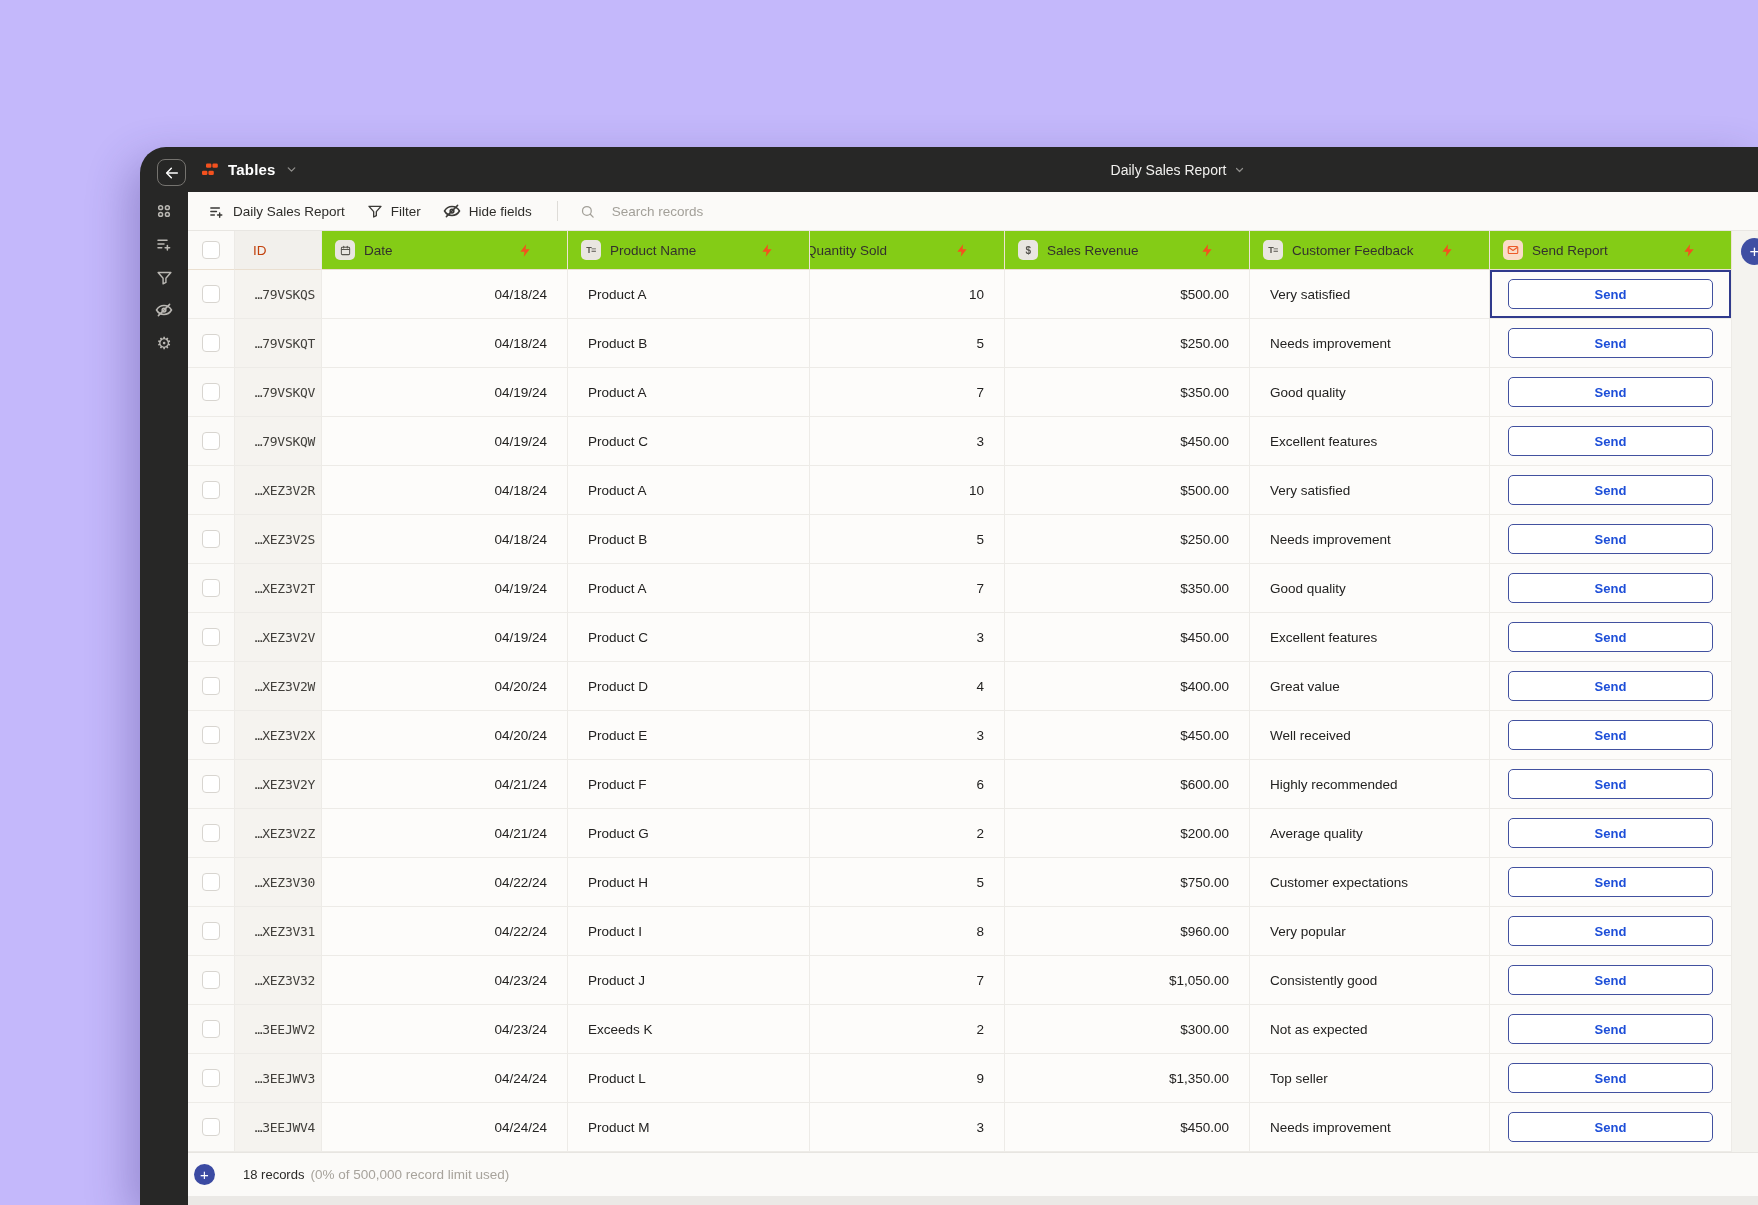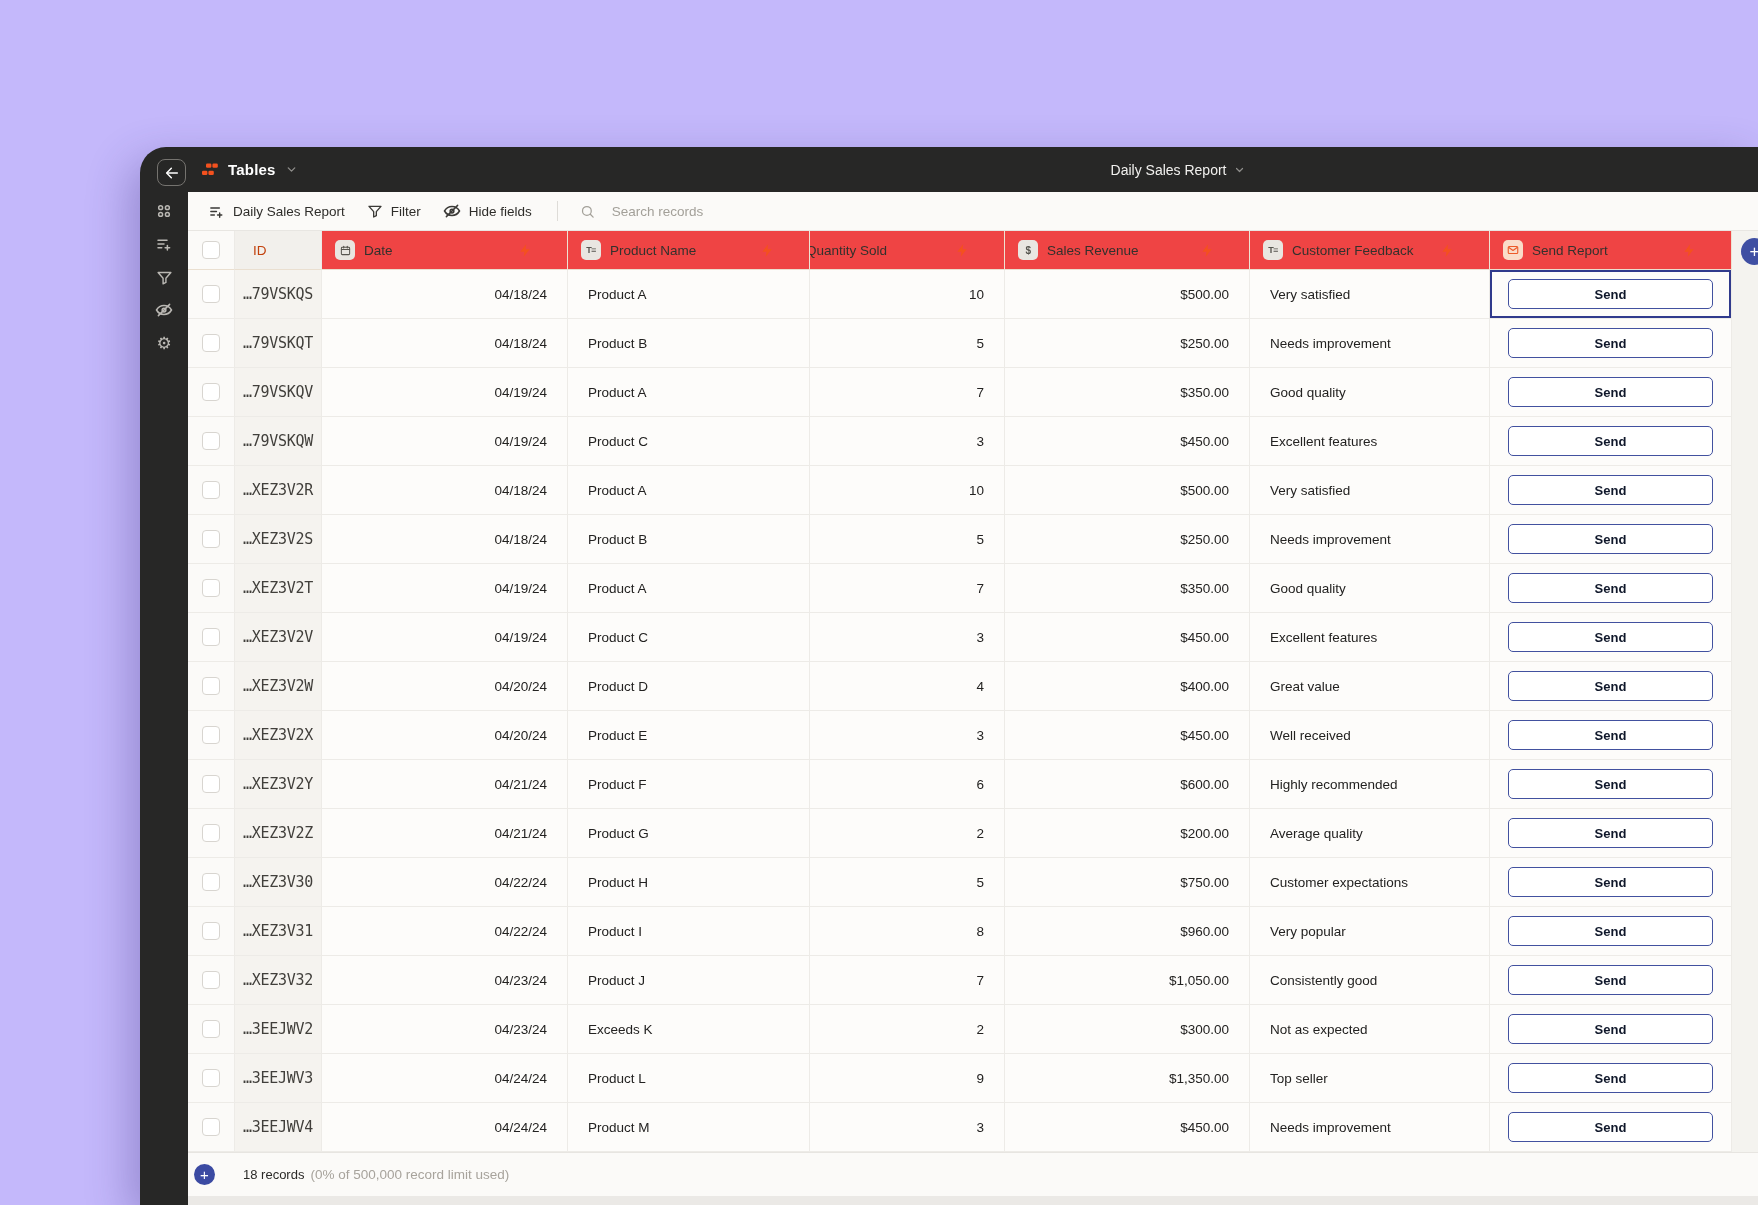--- a/index.html
+++ b/index.html
@@ -52,21 +52,21 @@
   .search-box { display:flex; align-items:flex-end; gap:17px; padding:0 8px; color:#a3a099; }
   .search-input { border:none; outline:none; background:transparent; font-size:13.5px; width:170px; color:#2e2d2a; font-family:inherit; }
   .search-input::placeholder { color:#a3a099; }
   
   .grid-header, .row {
     display:grid;
     grid-template-columns:47px 87px 246px 242px 195px 245px 240px 242px 1fr;
   }
   .grid-header { height:39px; flex:0 0 auto; }
   .hcell {
-    background:#ef4444; border-right:1px solid #eee2d2; border-bottom:1px solid #eadfd0;
+    background:#84cc16; border-right:1px solid #eee2d2; border-bottom:1px solid #eadfd0;
     display:flex; align-items:center; padding-left:13px; gap:9px;
     font-size:13.5px; color:#33312d; font-weight:500; overflow:hidden; white-space:nowrap;
   }
   .hcell.cb { background:#fbfaf8; border-right-color:#eceae6; justify-content:center; padding-left:0; }
   .hcell.idh { background:#f2f0ec; border-right-color:#eceae6; color:#c2410c; font-weight:400; padding-left:18px; }
   .hcell.qtyh { padding-left:0; }
   .hcell.qtyh .hdr-label { margin-left:-4px; }
   .hcell.fill { background:#f4f3ef; border:none; }
   .bolt { margin-left:auto; margin-right:34px; flex:0 0 auto; display:flex; }
   .chip {
@@ -78,33 +78,33 @@
   
   .rows { flex:1 1 auto; }
   .row { height:49px; }
   .cell {
     background:#fdfcfa; border-right:1px solid #edebe7; border-bottom:1px solid #edebe7;
     display:flex; align-items:center; font-size:13.5px; color:#232221; padding:0 20px;
     overflow:hidden; white-space:nowrap;
   }
   .cell.cb { background:#fbfaf8; justify-content:center; padding:0; }
   .cell.idc {
-    background:#f5f3ef; justify-content:center; padding:0 6px;
-    font-family:"DejaVu Sans Mono", monospace; font-size:15px; color:#413f3b; letter-spacing:-.3px;
+    background:#f5f3ef; justify-content:flex-end; padding:0 6px;
+    font-family:"DejaVu Sans Mono", monospace; font-size:13px; color:#413f3b; letter-spacing:-.3px;
   }
   .cell.right { justify-content:flex-end; }
   .cell.sendc { padding:0 18px; }
   .cell.fill { background:#f4f3ef; border:none; }
   .cell.sendc.selected { box-shadow:inset 0 0 0 2px #303a8c; }
   .cbx {
     width:18px; height:18px; border:1.5px solid #d8d5d0; border-radius:4px; background:#ffffff; cursor:pointer;
   }
   .send-btn {
     flex:1; height:30px; background:#ffffff; border:1.4px solid #42519f; border-radius:5px;
-    color:#0f172a; font-weight:700; font-size:13px; font-family:inherit; cursor:pointer;
+    color:#1d4ed8; font-weight:700; font-size:13px; font-family:inherit; cursor:pointer;
   }
   
   .footer {
     height:44px; flex:0 0 auto; background:#fbfaf8; border-top:1px solid #e7e5e1;
     display:flex; align-items:center; padding-left:6px;
   }
   .add-circle {
     width:21px; height:21px; border-radius:50%; background:#3b4aa2; color:#ffffff;
     display:flex; align-items:center; justify-content:center; font-size:15px; line-height:1; cursor:pointer; flex:0 0 auto;
   }

